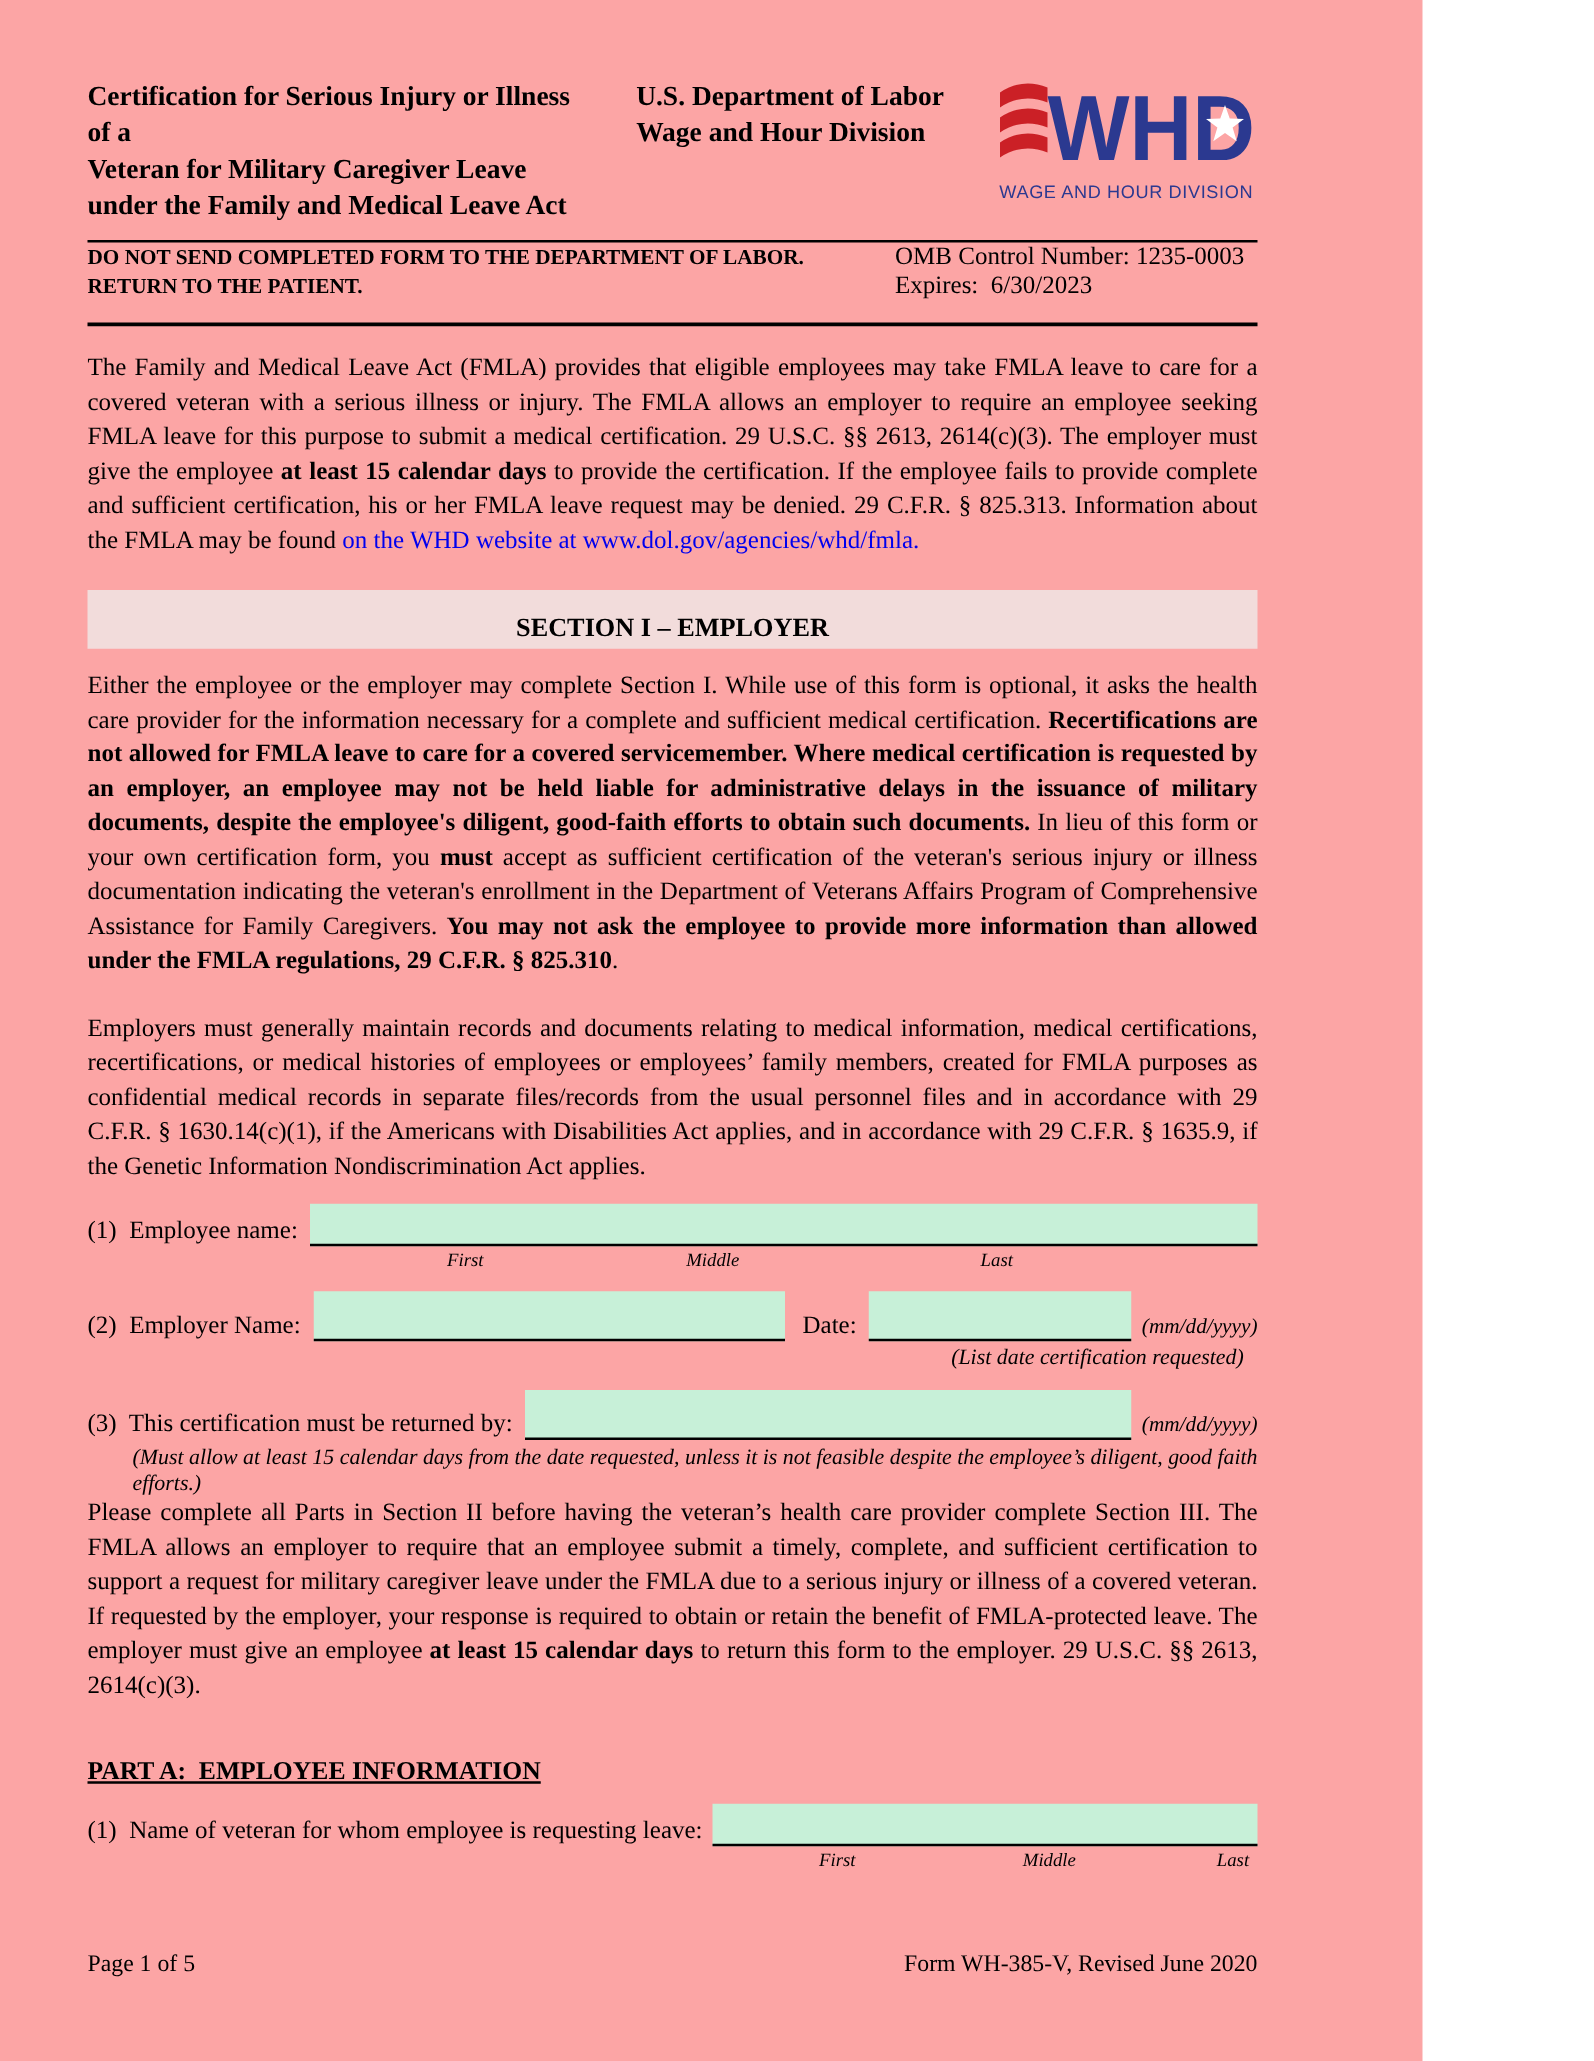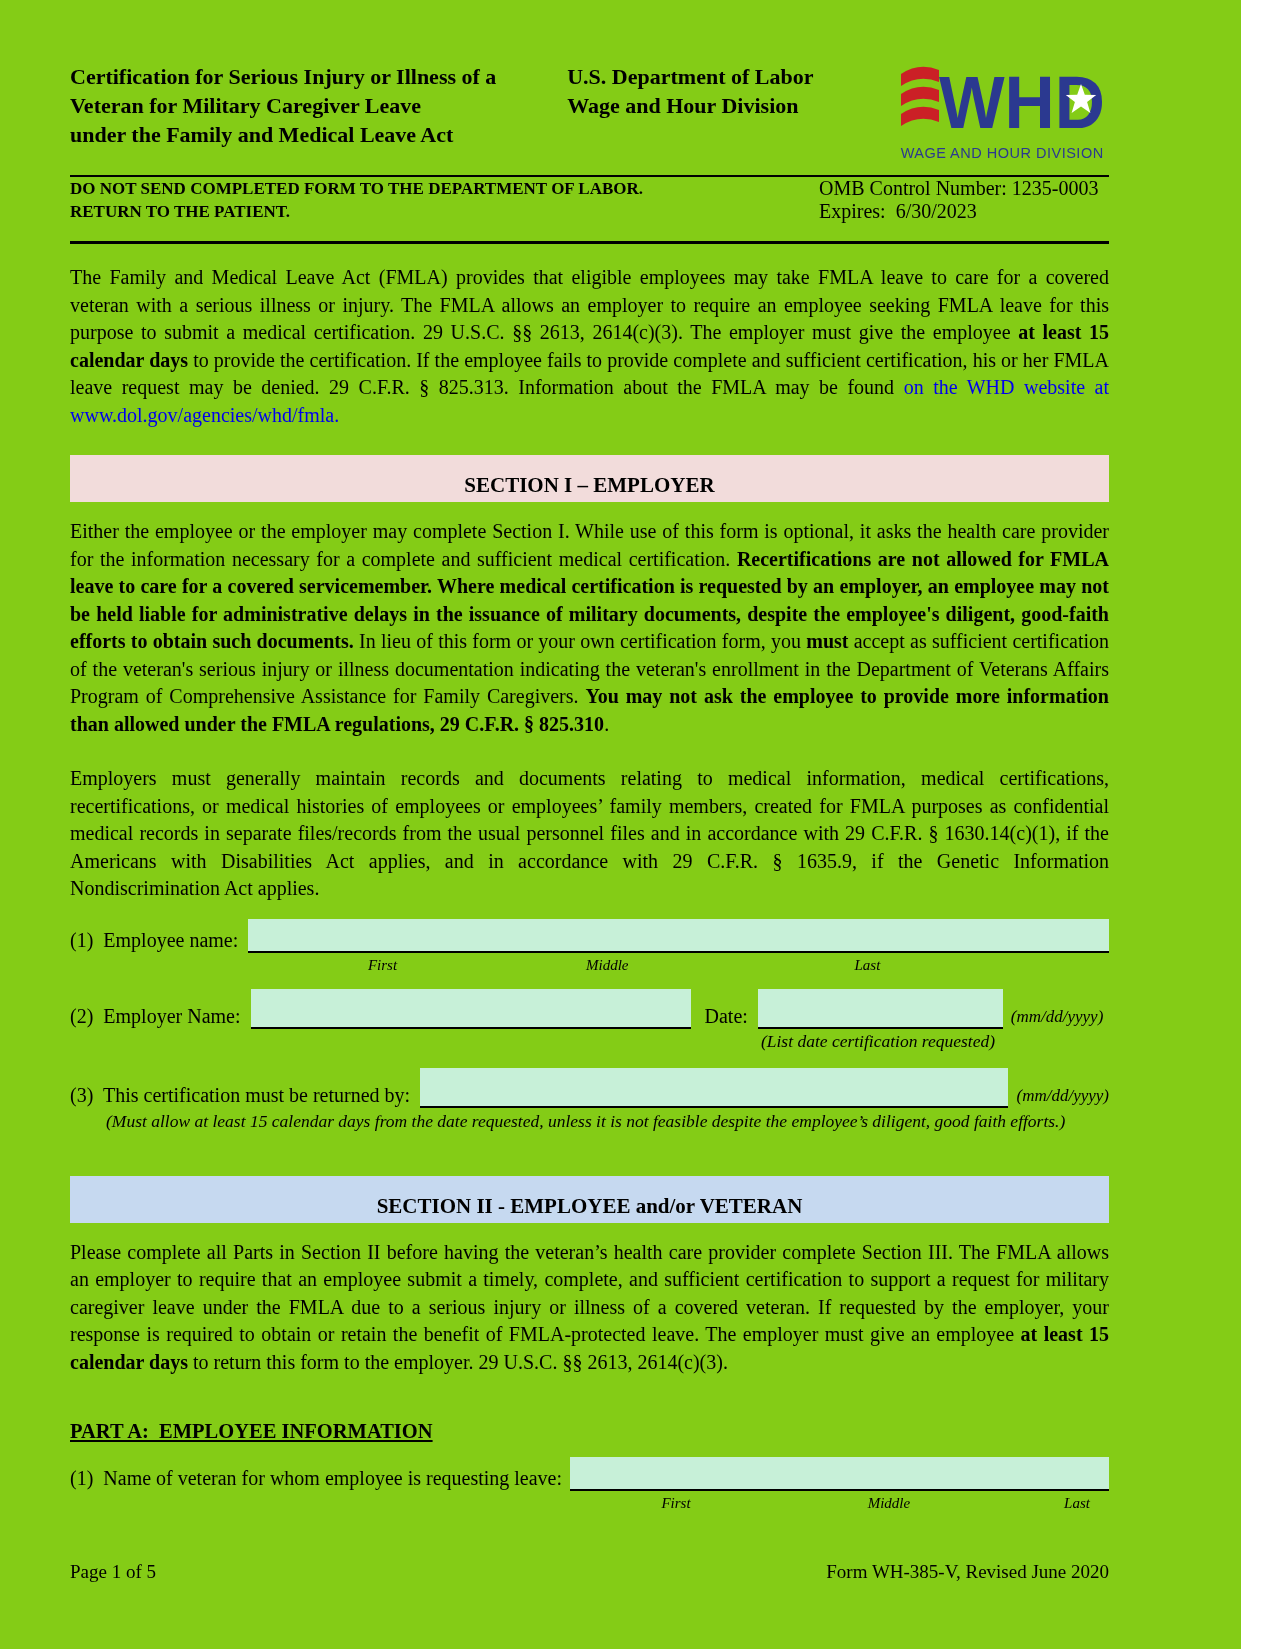--- a/index.html
+++ b/index.html
@@ -1,17 +1,17 @@
 <!DOCTYPE html>
 <html style="--field-green: #c7f0d8; --section1-bg: #f2dcdb; --section2-bg: #c6d9f0; --logo-blue: #2b3990; --logo-red: #cb2026;"><head>
 <meta charset="utf-8">
 <style>
   html,body { margin:0; padding:0; background:#ffffff; }
   .page {
-    position:relative; width:1241px; height:1649px; background:#84cc16;
+    position:relative; width:1138px; height:1649px; background:#fca5a5;
     box-sizing:border-box; padding:62px 132px 0 70px;
     font-family:"Liberation Serif", serif; font-size:20px; color:#000;
     overflow:hidden;
   }
   
   .header { display:flex; align-items:flex-start; }
   .title-block { width:470px; font-weight:bold; font-size:22px; line-height:29px; }
   .dept-block { width:330px; margin-left:30px; font-weight:bold; font-size:22px; line-height:29px; }
   .logo-block { margin-left:auto; width:215px; text-align:center; }
   .logo-caption { font-family:"Liberation Sans", sans-serif; font-size:14.5px; letter-spacing:0.5px; color:var(--logo-blue); margin-top:2px; white-space:nowrap; }
@@ -111,21 +111,20 @@
   </div>
   <div class="note-italic" style="margin-left:648px; width:320px; text-align:center; margin-top:2px;">(List date certification requested)</div>
 
   <div class="field-row" style="margin-top:16px;">
     <span class="flabel">(3)  This certification must be returned by:</span>
     <div class="gfield grow" style="margin-left:10px; height:40px;"></div>
     <span class="fmt">(mm/dd/yyyy)</span>
   </div>
   <div class="note-italic" style="margin-left:36px; margin-top:3px;">(Must allow at least 15 calendar days from the date requested, unless it is not feasible despite the employee’s diligent, good faith efforts.)</div>
 
-  <div class="section-bar bar-blue" style="margin-top:44px;">SECTION II - EMPLOYEE and/or VETERAN</div>
 
   <p class="para"><span>Please complete all Parts in Section II before having the veteran’s health care provider complete Section III. The FMLA allows an employer to require that an employee submit a timely, complete, and sufficient certification to support a request for military caregiver leave under the FMLA due to a serious injury or illness of a covered veteran.  If requested by the employer, your response is required to obtain or retain the benefit of FMLA-protected leave. The employer must give an employee </span><span style="font-weight: bold;">at least 15 calendar days</span><span> to return this form to the employer. 29 U.S.C. §§ 2613, 2614(c)(3).</span></p>
 
   <div class="part-heading">PART A:  EMPLOYEE INFORMATION</div>
 
   <div class="field-row">
     <span class="flabel">(1)  Name of veteran for whom employee is requesting leave:</span>
     <div class="gfield grow" style="margin-left:8px;"></div>
   </div>
   <div class="sub-labels" style="margin-left:548px;">

